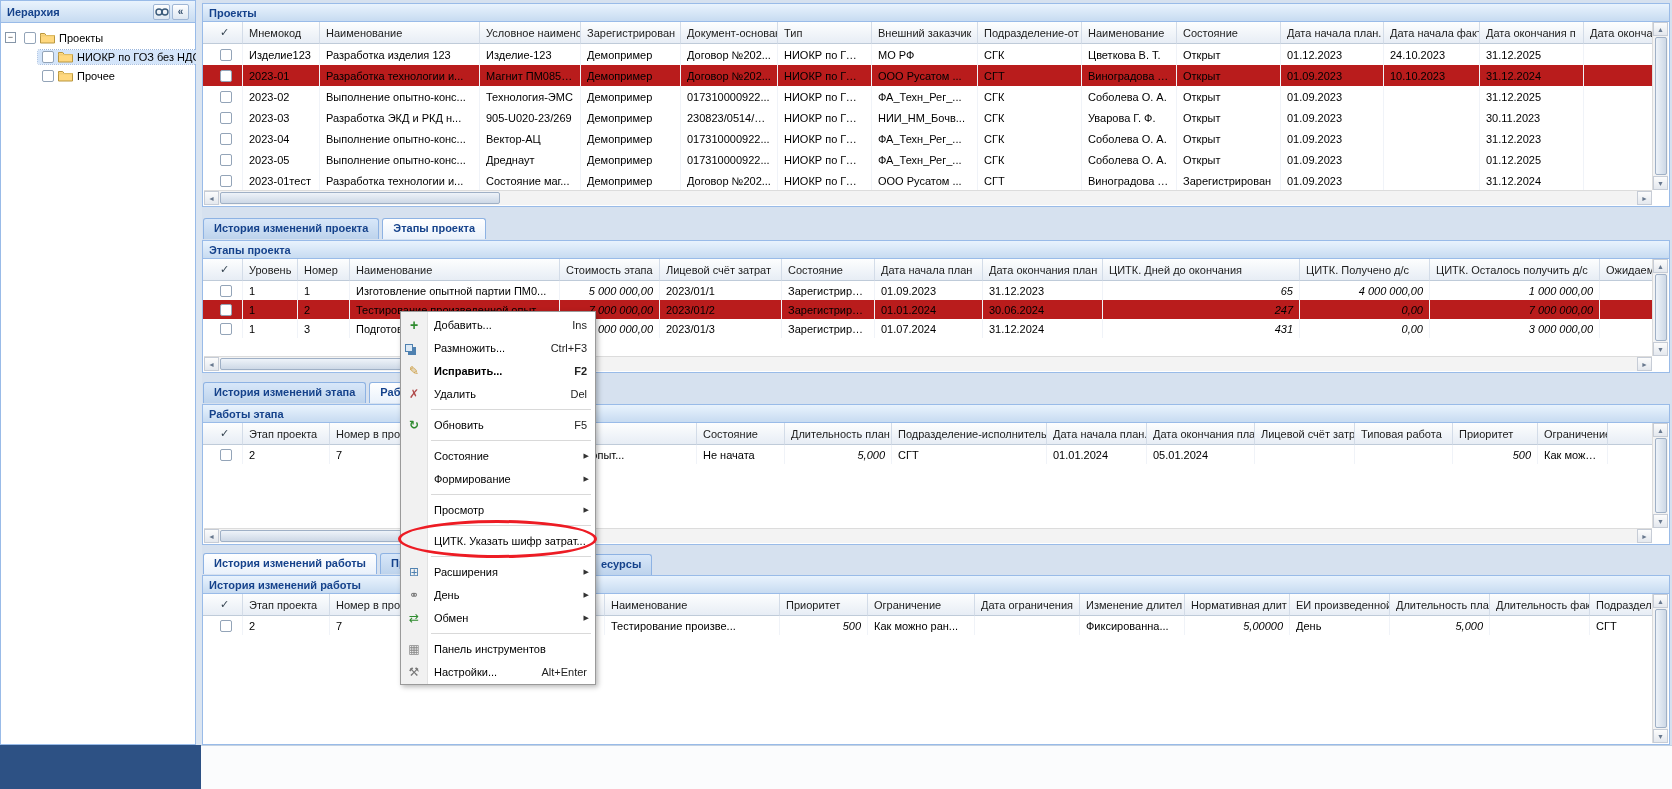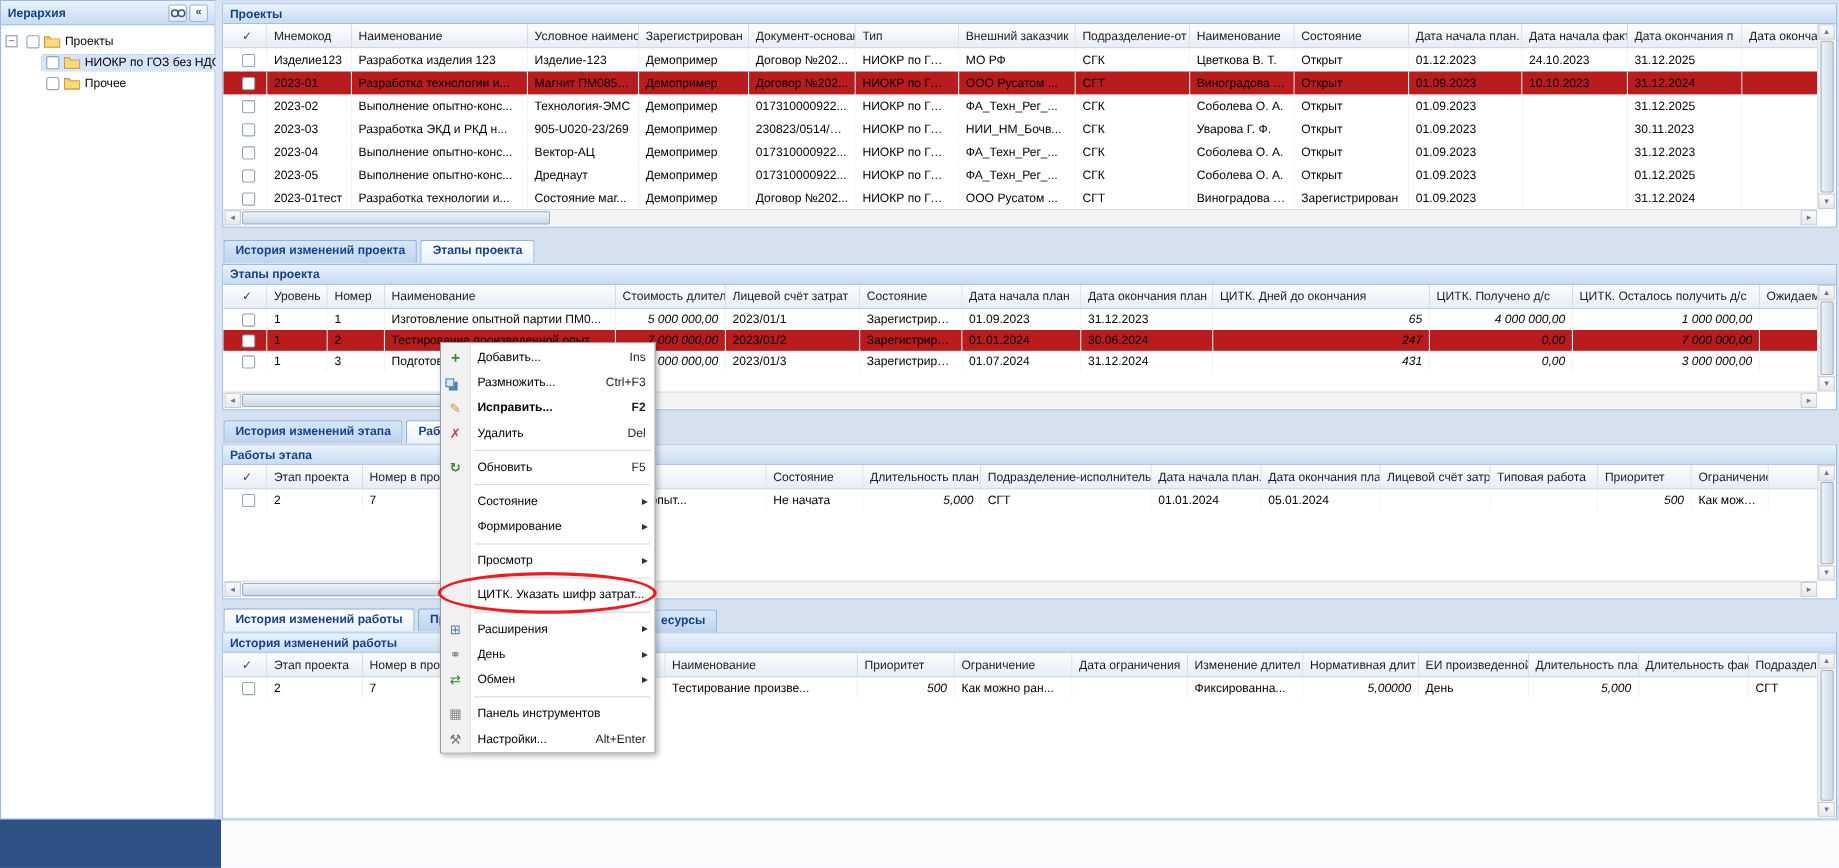--- a/index.html
+++ b/index.html
@@ -345,21 +345,21 @@
             <col style="width:130px">
             <col style="width:170px">
             <col style="width:90px">
           </colgroup>
           <thead>
             <tr>
               <th class="checkth"><span class="hdr-check">✓</span></th>
               <th>Уровень</th>
               <th>Номер</th>
               <th>Наименование</th>
-              <th>Стоимость длител</th>
+              <th>Стоимость этапа</th>
               <th>Лицевой счёт затрат</th>
               <th>Состояние</th>
               <th>Дата начала план</th>
               <th>Дата окончания план</th>
               <th>ЦИТК. Дней до окончания</th>
               <th>ЦИТК. Получено д/с</th>
               <th>ЦИТК. Осталось получить д/с</th>
               <th>Ожидаем</th>
             </tr>
           </thead>

